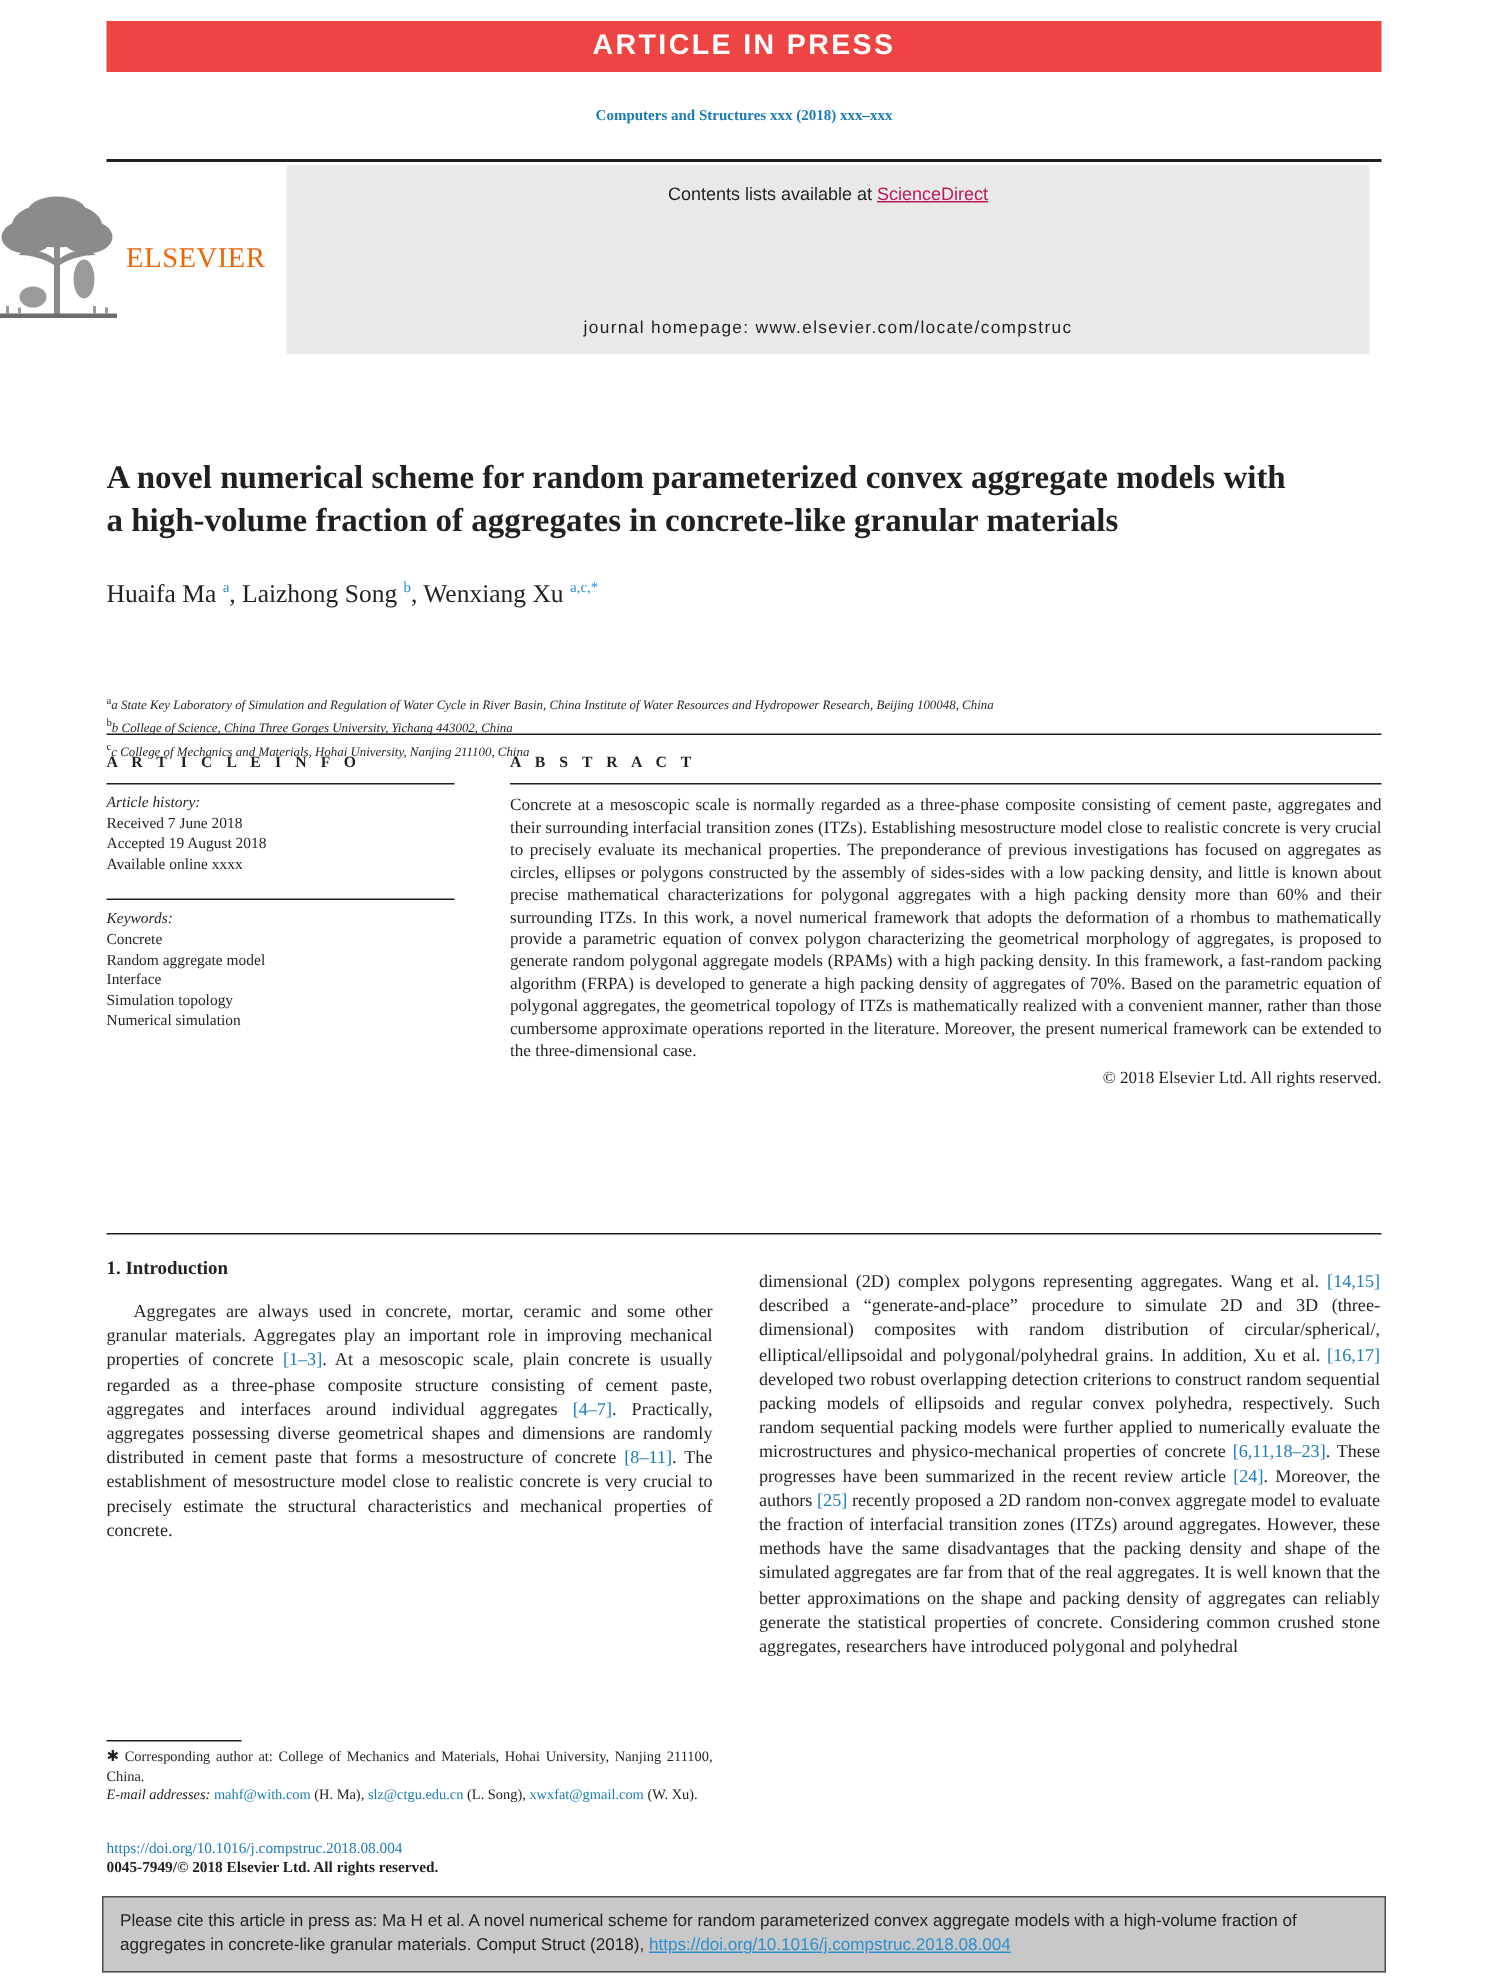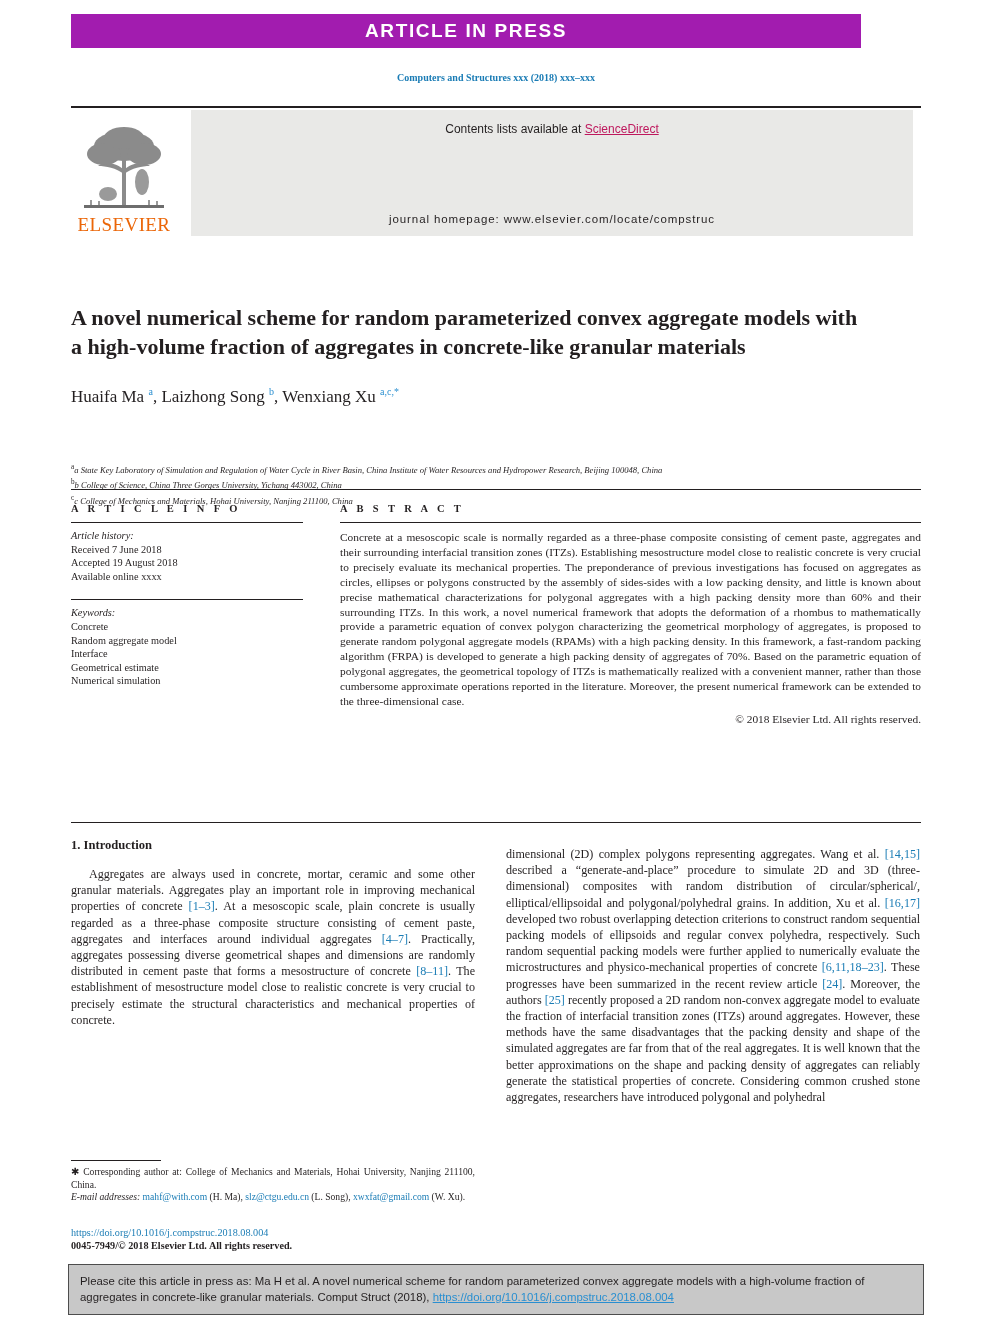--- a/index.html
+++ b/index.html
@@ -14,23 +14,23 @@
     color: #000000;
     position: relative;
     overflow: hidden;
   }
 
   
   .press-banner {
     position: absolute;
     left: 71px;
     top: 14px;
-    width: 790px;
+    width: 850px;
     height: 34px;
-    background: #a21caf;
+    background: #ef4444;
     display: flex;
     align-items: center;
     justify-content: center;
   }
   .press-banner-text {
     font-family: "Liberation Sans", sans-serif;
     font-weight: bold;
     font-size: 19px;
     letter-spacing: 1.6px;
     color: #ffffff;
@@ -63,21 +63,21 @@
     align-items: stretch;
     height: 126px;
     padding-top: 2px;
   }
 
   
   .elsevier-logo {
     width: 106px;
     flex: 0 0 106px;
     display: flex;
-    flex-direction: column;
+    flex-direction: row;
     align-items: center;
     justify-content: flex-end;
     padding-bottom: 2px;
     box-sizing: border-box;
   }
   .tree-art {
     width: 92px;
     height: 92px;
     position: relative;
   }
@@ -444,21 +444,21 @@
     <span>Received 7 June 2018</span><br>
     <span>Accepted 19 August 2018</span><br>
     <span>Available online xxxx</span>
   </div>
   <div class="kw-rule"></div>
   <div class="info-block">
     <span class="lab">Keywords:</span>
     <span>Concrete</span><br>
     <span>Random aggregate model</span><br>
     <span>Interface</span><br>
-    <span>Geometrical estimate</span><br>
+    <span>Simulation topology</span><br>
     <span>Numerical simulation</span>
   </div>
 </div>
 
 <div class="abstract-col">
   <div class="col-head">A B S T R A C T</div>
   <div class="col-rule"></div>
   <div class="abstract-body">Concrete at a mesoscopic scale is normally regarded as a three-phase composite consisting of cement paste, aggregates and their surrounding interfacial transition zones (ITZs). Establishing mesostructure model close to realistic concrete is very crucial to precisely evaluate its mechanical properties. The preponderance of previous investigations has focused on aggregates as circles, ellipses or polygons constructed by the assembly of sides-sides with a low packing density, and little is known about precise mathematical characterizations for polygonal aggregates with a high packing density more than 60% and their surrounding ITZs. In this work, a novel numerical framework that adopts the deformation of a rhombus to mathematically provide a parametric equation of convex polygon characterizing the geometrical morphology of aggregates, is proposed to generate random polygonal aggregate models (RPAMs) with a high packing density. In this framework, a fast-random packing algorithm (FRPA) is developed to generate a high packing density of aggregates of 70%. Based on the parametric equation of polygonal aggregates, the geometrical topology of ITZs is mathematically realized with a convenient manner, rather than those cumbersome approximate operations reported in the literature. Moreover, the present numerical framework can be extended to the three-dimensional case.</div>
   <div class="copyright-line">© 2018 Elsevier Ltd. All rights reserved.</div>
 </div>

